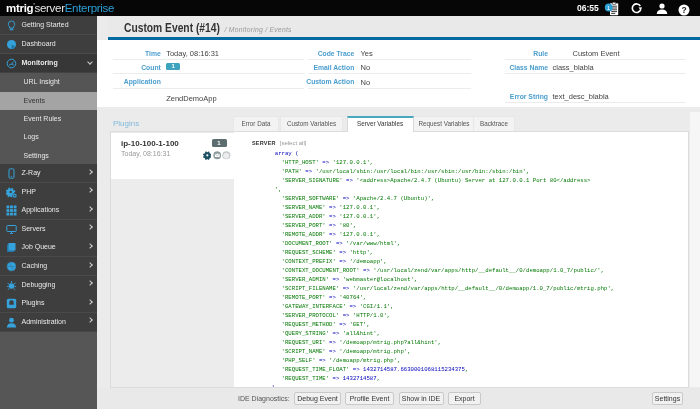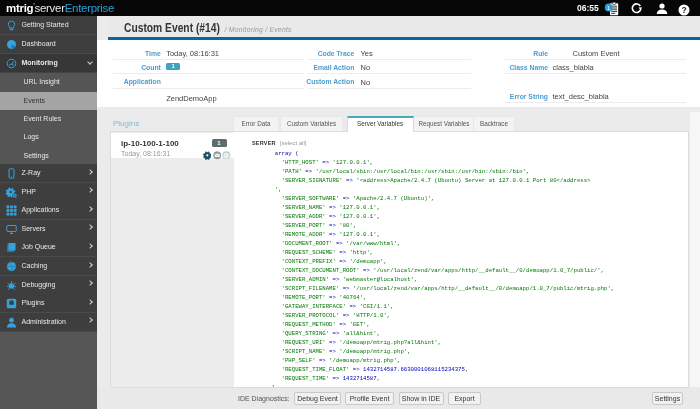--- a/index.html
+++ b/index.html
@@ -39,21 +39,21 @@
 #cbadge { position:absolute; width:14px; height:7.4px; background:#3ea3bc; border-radius:1.5px; color:#fff; font-size:6px; font-weight:bold; text-align:center; line-height:7.4px; top:2.7px; }
 
 
 #details-lbl { position:absolute; left:113px; top:119px; font-size:8px; color:#80b9da; }
 .tab { position:absolute; top:115.5px; height:15px; background:#f3f3f3; border:1px solid #e7e7e7; border-bottom:none; font-size:6.3px; color:#555; text-align:center; line-height:14px; white-space:nowrap; }
 .tab.active { background:#fff; border-top:2px solid #48a9be; border-left-color:#d9d9d9; border-right-color:#d9d9d9; color:#333; line-height:12px; height:16px; z-index:3; }
 
 
 #content { position:absolute; left:110px; top:130.5px; width:579px; height:257px; background:#fff; border:1px solid #dcdcdc; overflow:hidden; }
 #listcol { position:absolute; left:0; top:0; width:122.6px; height:100%; background:#ececec; }
-#card { position:absolute; left:0; top:1.5px; width:122.6px; height:25px; background:#fff; }
+#card { position:absolute; left:0; top:1.5px; width:122.6px; height:46px; background:#fff; }
 #cardname { position:absolute; left:10px; top:5.5px; font-size:8px; font-weight:bold; color:#333; }
 #cardtime { position:absolute; left:10px; top:17px; font-size:7px; color:#999; }
 #cardbadge { position:absolute; left:100.5px; top:6px; width:15px; height:8px; background:#5c6d70; border-radius:1.5px; color:#fff; font-size:6px; font-weight:bold; text-align:center; line-height:8px; }
 .cico { position:absolute; top:18px; width:8.6px; height:8.6px; border-radius:50%; }
 
 
 #codehead { position:absolute; left:141px; top:8.2px; font-size:5.5px; font-weight:bold; color:#333; letter-spacing:0.2px; }
 #codehead span { font-weight:normal; font-size:6px; color:#999; letter-spacing:0; margin-left:4px; }
 #code { position:absolute; left:157px; top:17.2px; font-family:"Liberation Mono", monospace; font-size:5.66px; line-height:9px; color:#007700; white-space:pre; }
 #code i { font-style:normal; color:#0000bb; }

